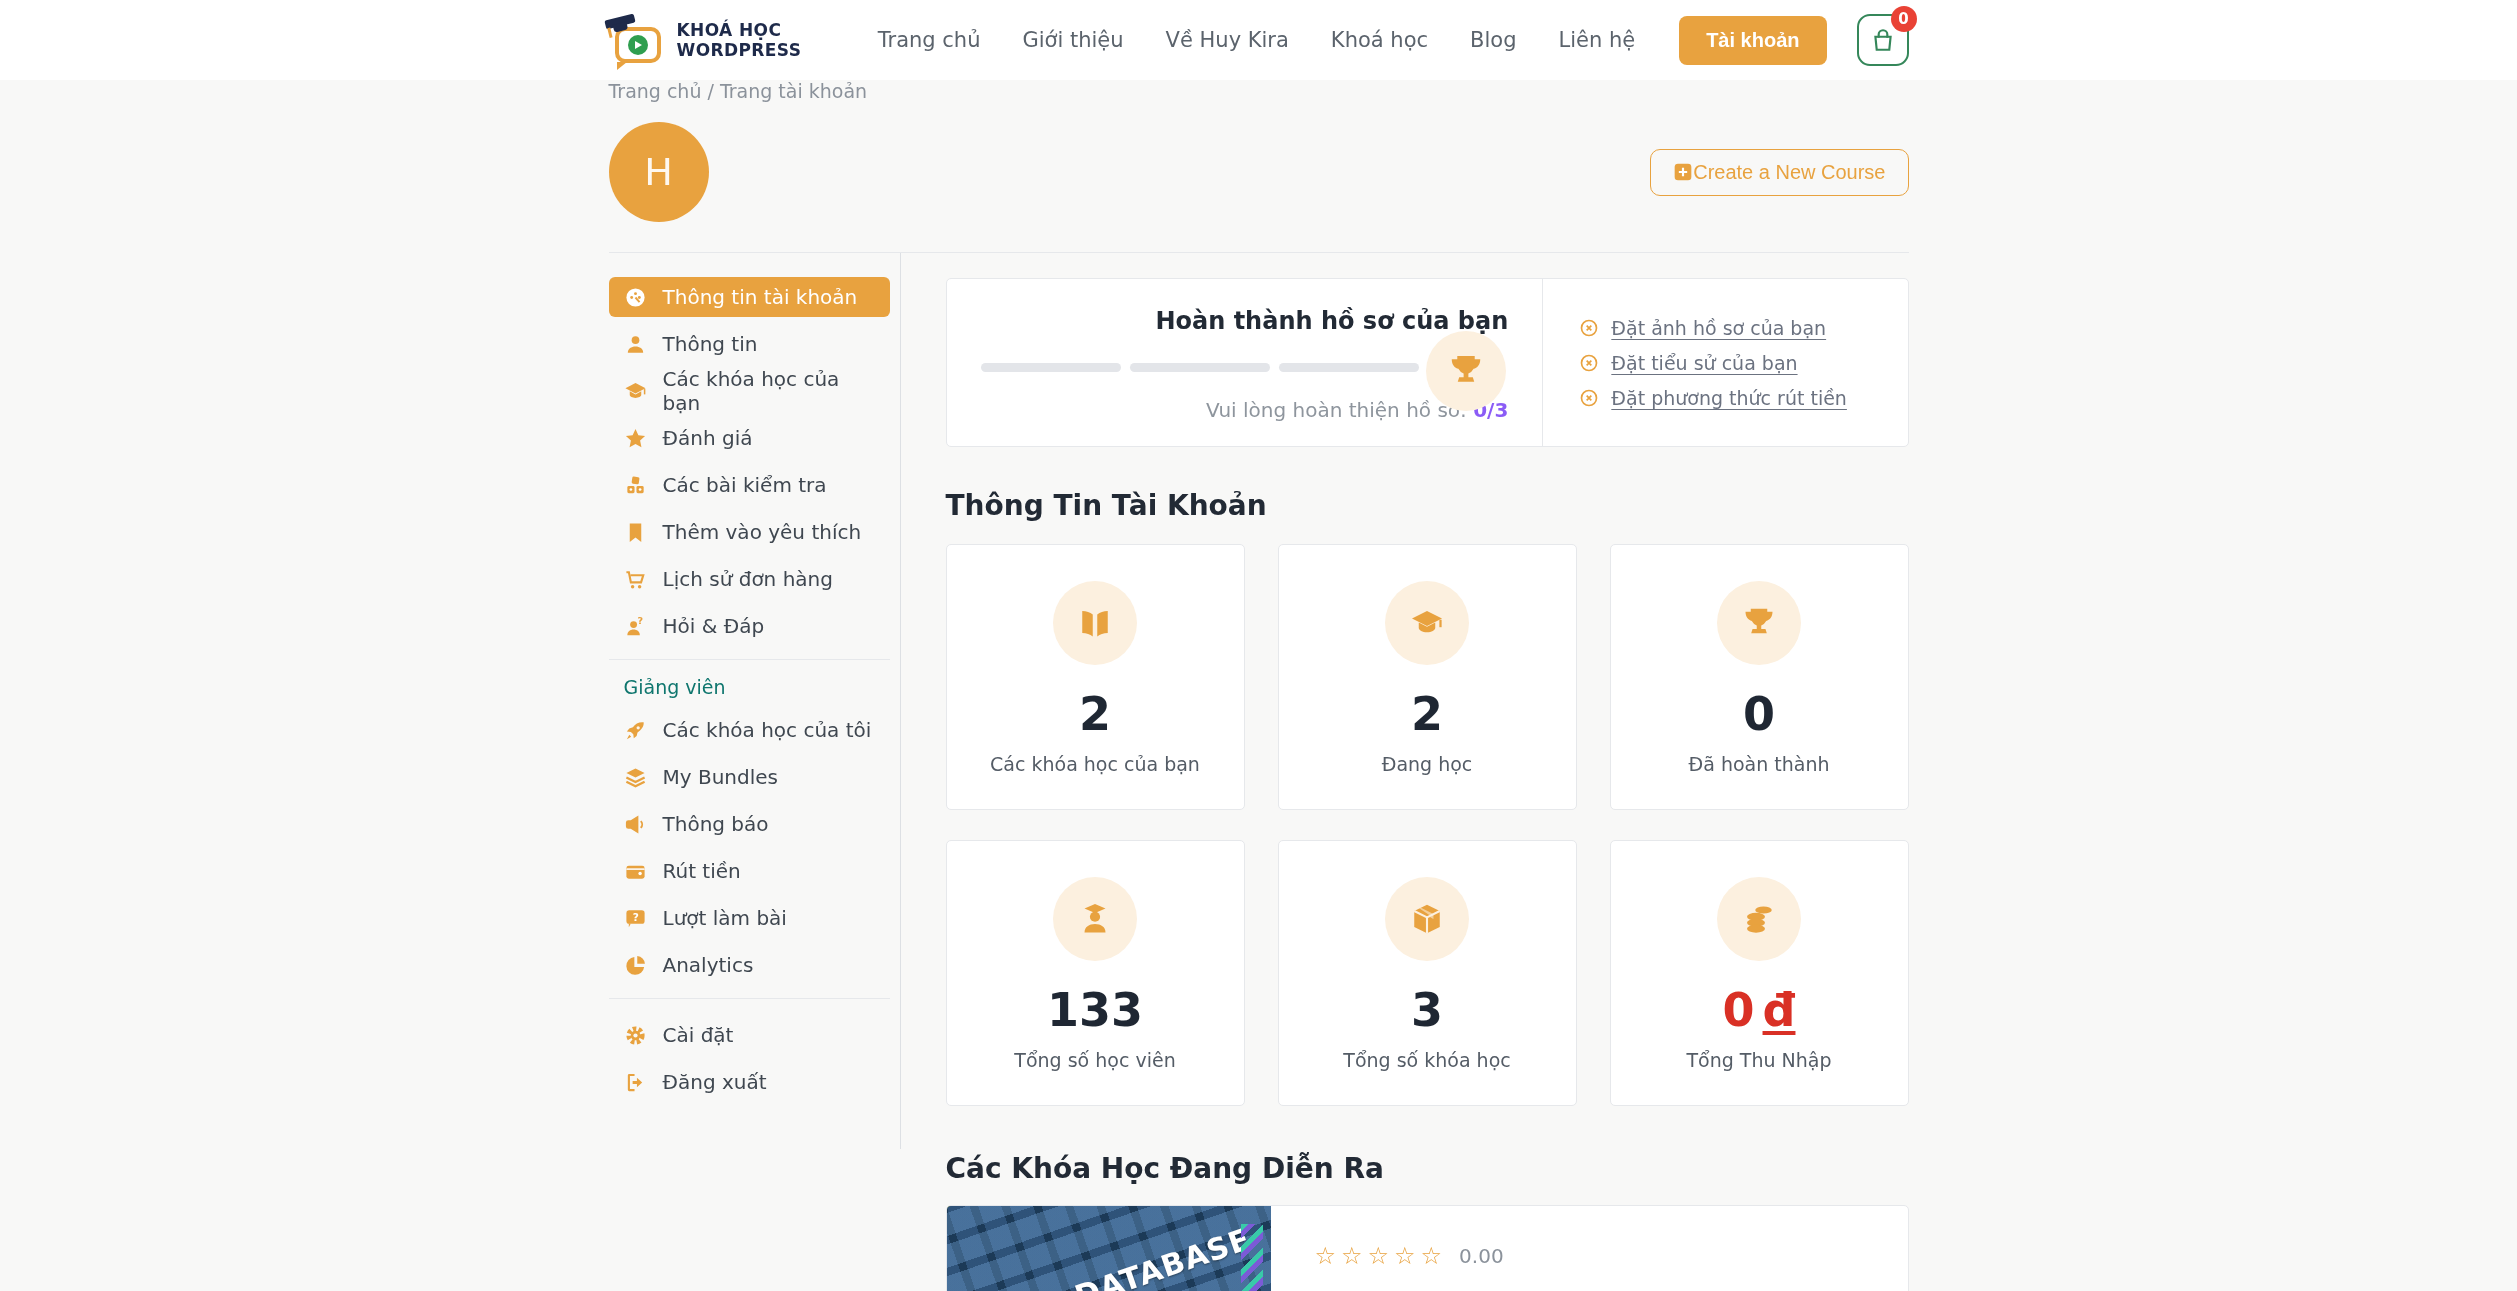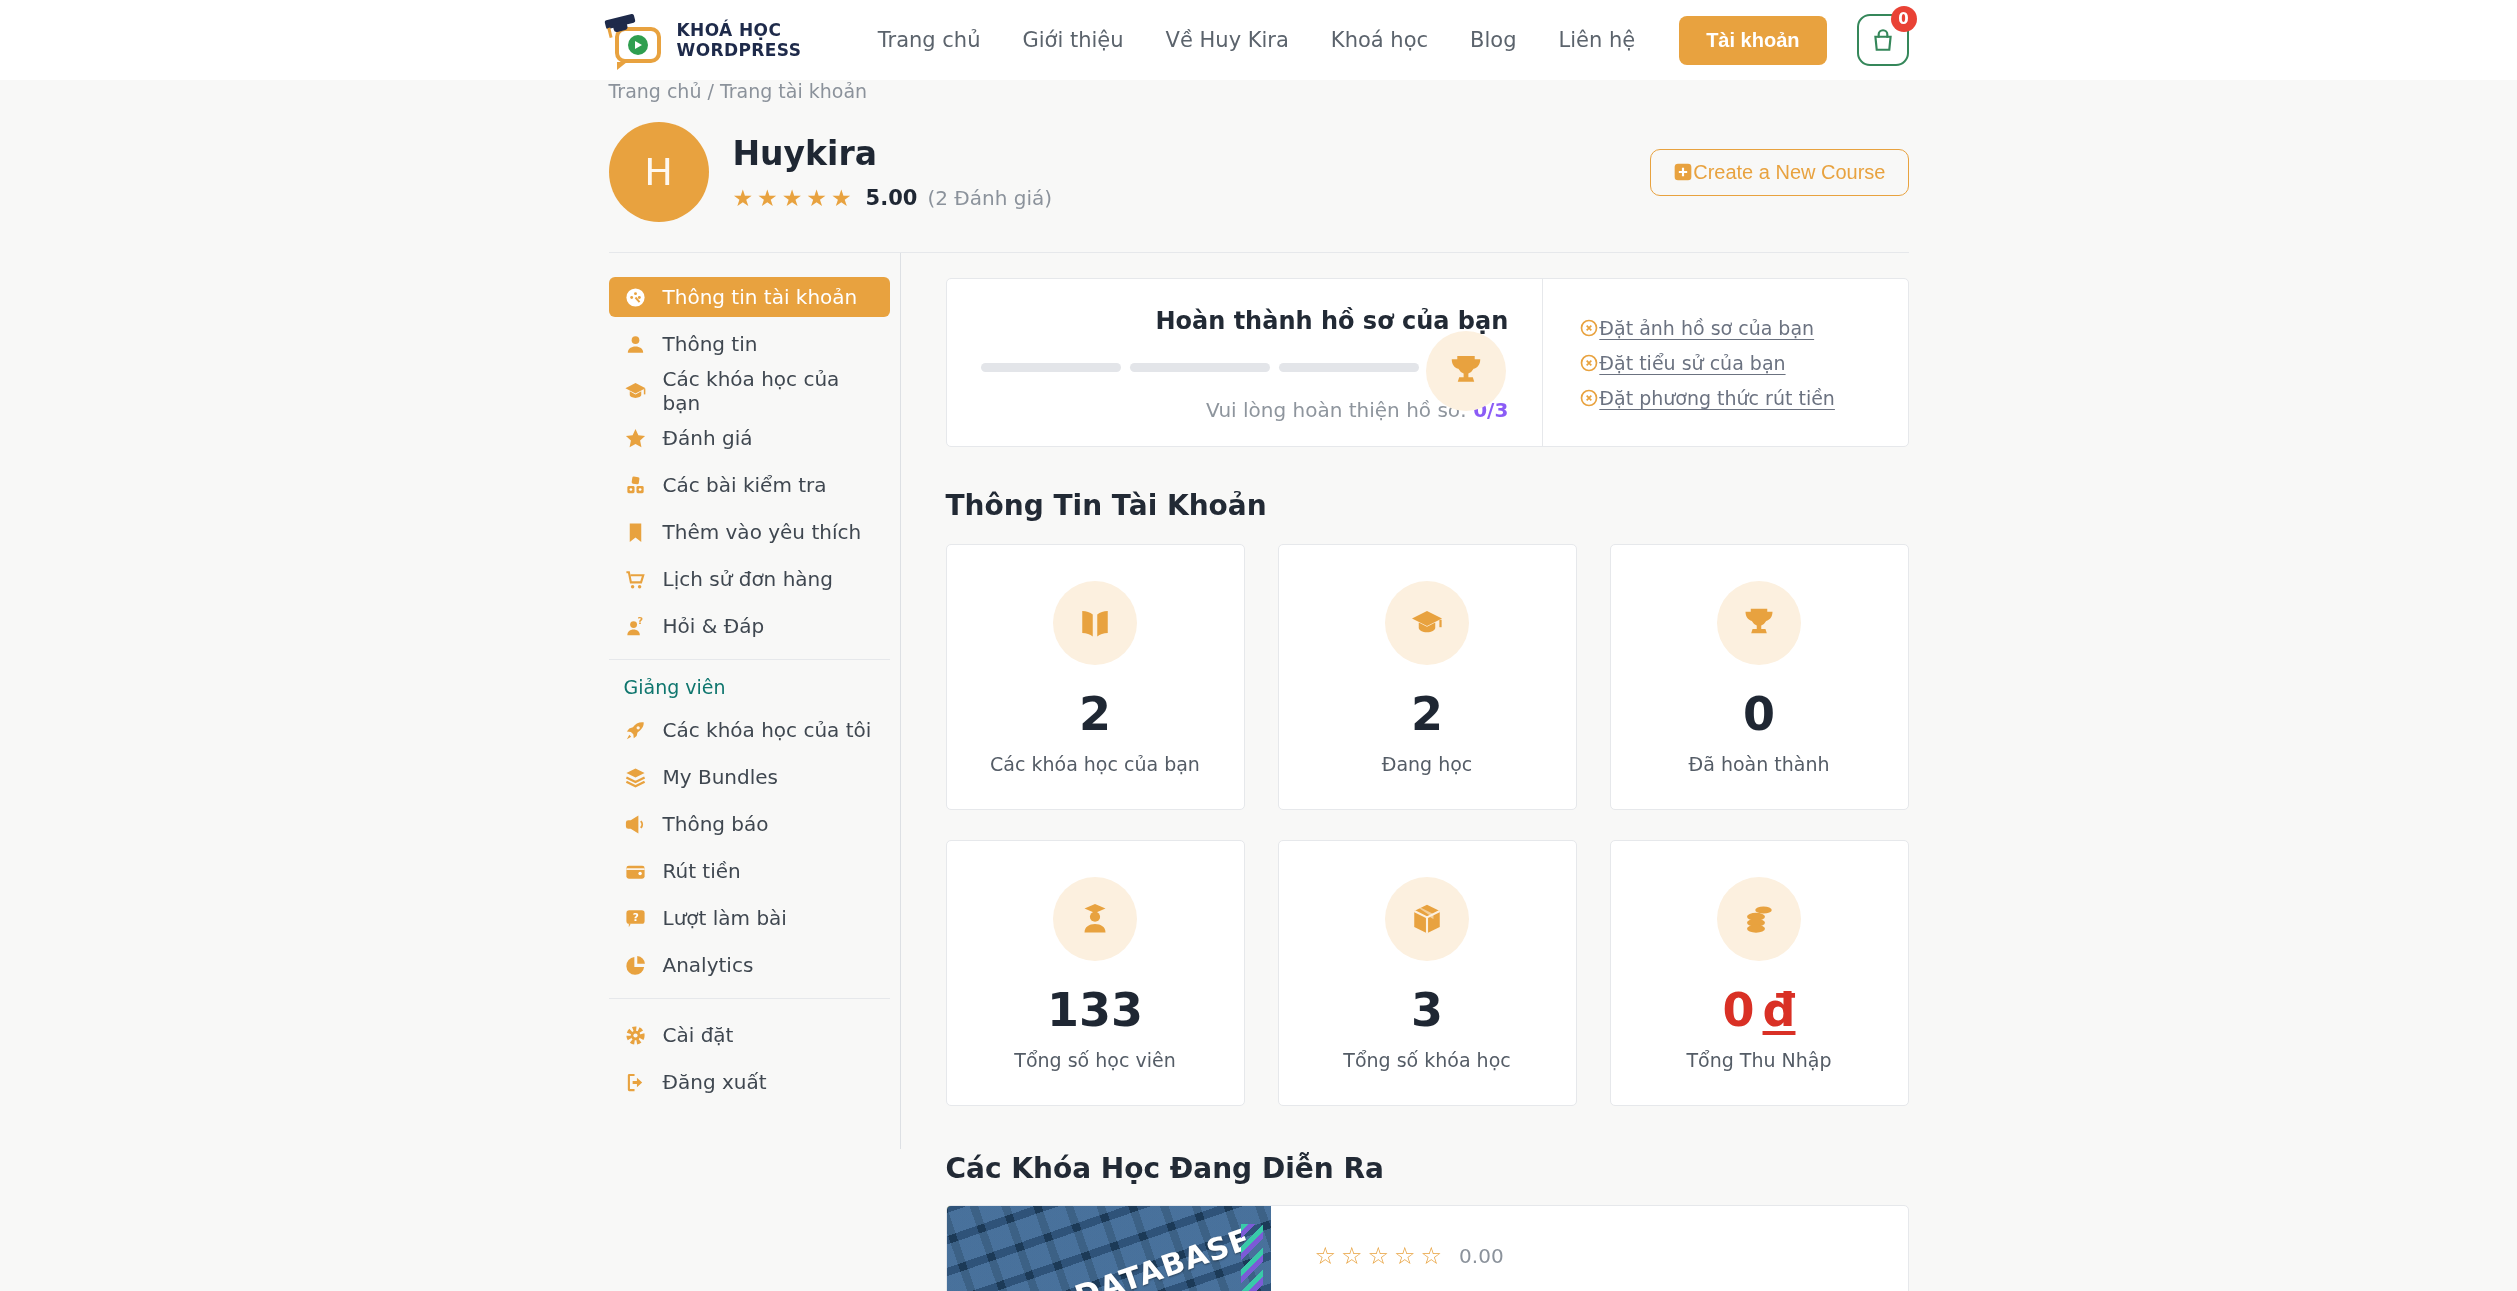--- a/index.html
+++ b/index.html
@@ -59,21 +59,21 @@
   .completion { margin-top:25px; display:flex; min-height:168px;text-align:right; }
   .completion-left { flex:0 0 62%; padding:28px 34px 24px; position:relative; }
   .completion-title { font-size:24px; font-weight:700; color:#222A35; }
   .seg-row { display:flex; gap:9px; margin-top:28px; }
   .seg { width:140px; height:9px; background:#E3E5E9; border-radius:5px; }
   .trophy-bubble { position:absolute; right:36px; top:52px; width:80px; height:80px; border-radius:50%; background:#FCF0DF; display:flex; align-items:center; justify-content:center; color:#E8A23F; }
   .trophy-bubble svg { width:38px; height:38px; }
   .completion-note { margin-top:26px; font-size:20px; color:#8E959D; }
   .completion-note b { color:#8b5cf6; }
   .completion-right { flex:1; border-left:1px solid #E6E8EB; padding:38px 20px 20px 36px; }
-  .check-item { display:flex; align-items:center; margin-bottom:13px; }
+  .check-item { display:flex; align-items:center; gap:12px; margin-bottom:13px; }
   .check-item .ic { width:20px; height:20px; color:#E8A23F; }
   .check-link { font-size:19px; color:#6B7280; text-decoration:underline; text-underline-offset:4px; cursor:pointer; }
 
   
   .section-title { margin-top:42px; font-size:28px; font-weight:700; color:#222A35; }
   .stats-grid { margin-top:22px; display:grid; grid-template-columns:repeat(3,1fr); gap:30px 33px; }
   .stat-card { text-align:center; padding:36px 10px 34px; }
   .stat-bubble { width:84px; height:84px; border-radius:50%; background:#FCF0DF; margin:0 auto; display:flex; align-items:center; justify-content:center; color:#E8A23F; }
   .stat-bubble svg { width:36px; height:36px; }
   .stat-value { margin-top:22px; font-size:46px; font-weight:700; color:#1F2733; }
@@ -137,28 +137,20 @@
 <div class="container">
 
   <div class="breadcrumb">
     <span class="crumb-link">Trang chủ</span>
     <span>/</span>
     <span>Trang tài khoản</span>
   </div>
 
   <div class="profile-row">
     <div class="avatar">H</div>
-    <div class="profile-info">
-      <div class="profile-name">Huykira</div>
-      <div class="rating-row">
-        <span class="stars">★★★★★</span>
-        <span class="rating-val">5.00</span>
-        <span class="rating-count">(2 Đánh giá)</span>
-      </div>
-    </div>
     <button class="btn-create">
       <span class="ic" style="width:20px;height:20px;color:#E8A23F">
         <svg viewBox="0 0 24 24">
             <rect x="2" y="2" width="20" height="20" rx="4" fill="currentColor"></rect>
             <path d="M12 7v10M7 12h10" stroke="#fff" stroke-width="2.6"></path>
           </svg>
       </span>
       <span>Create a New Course</span>
     </button>
   </div>

